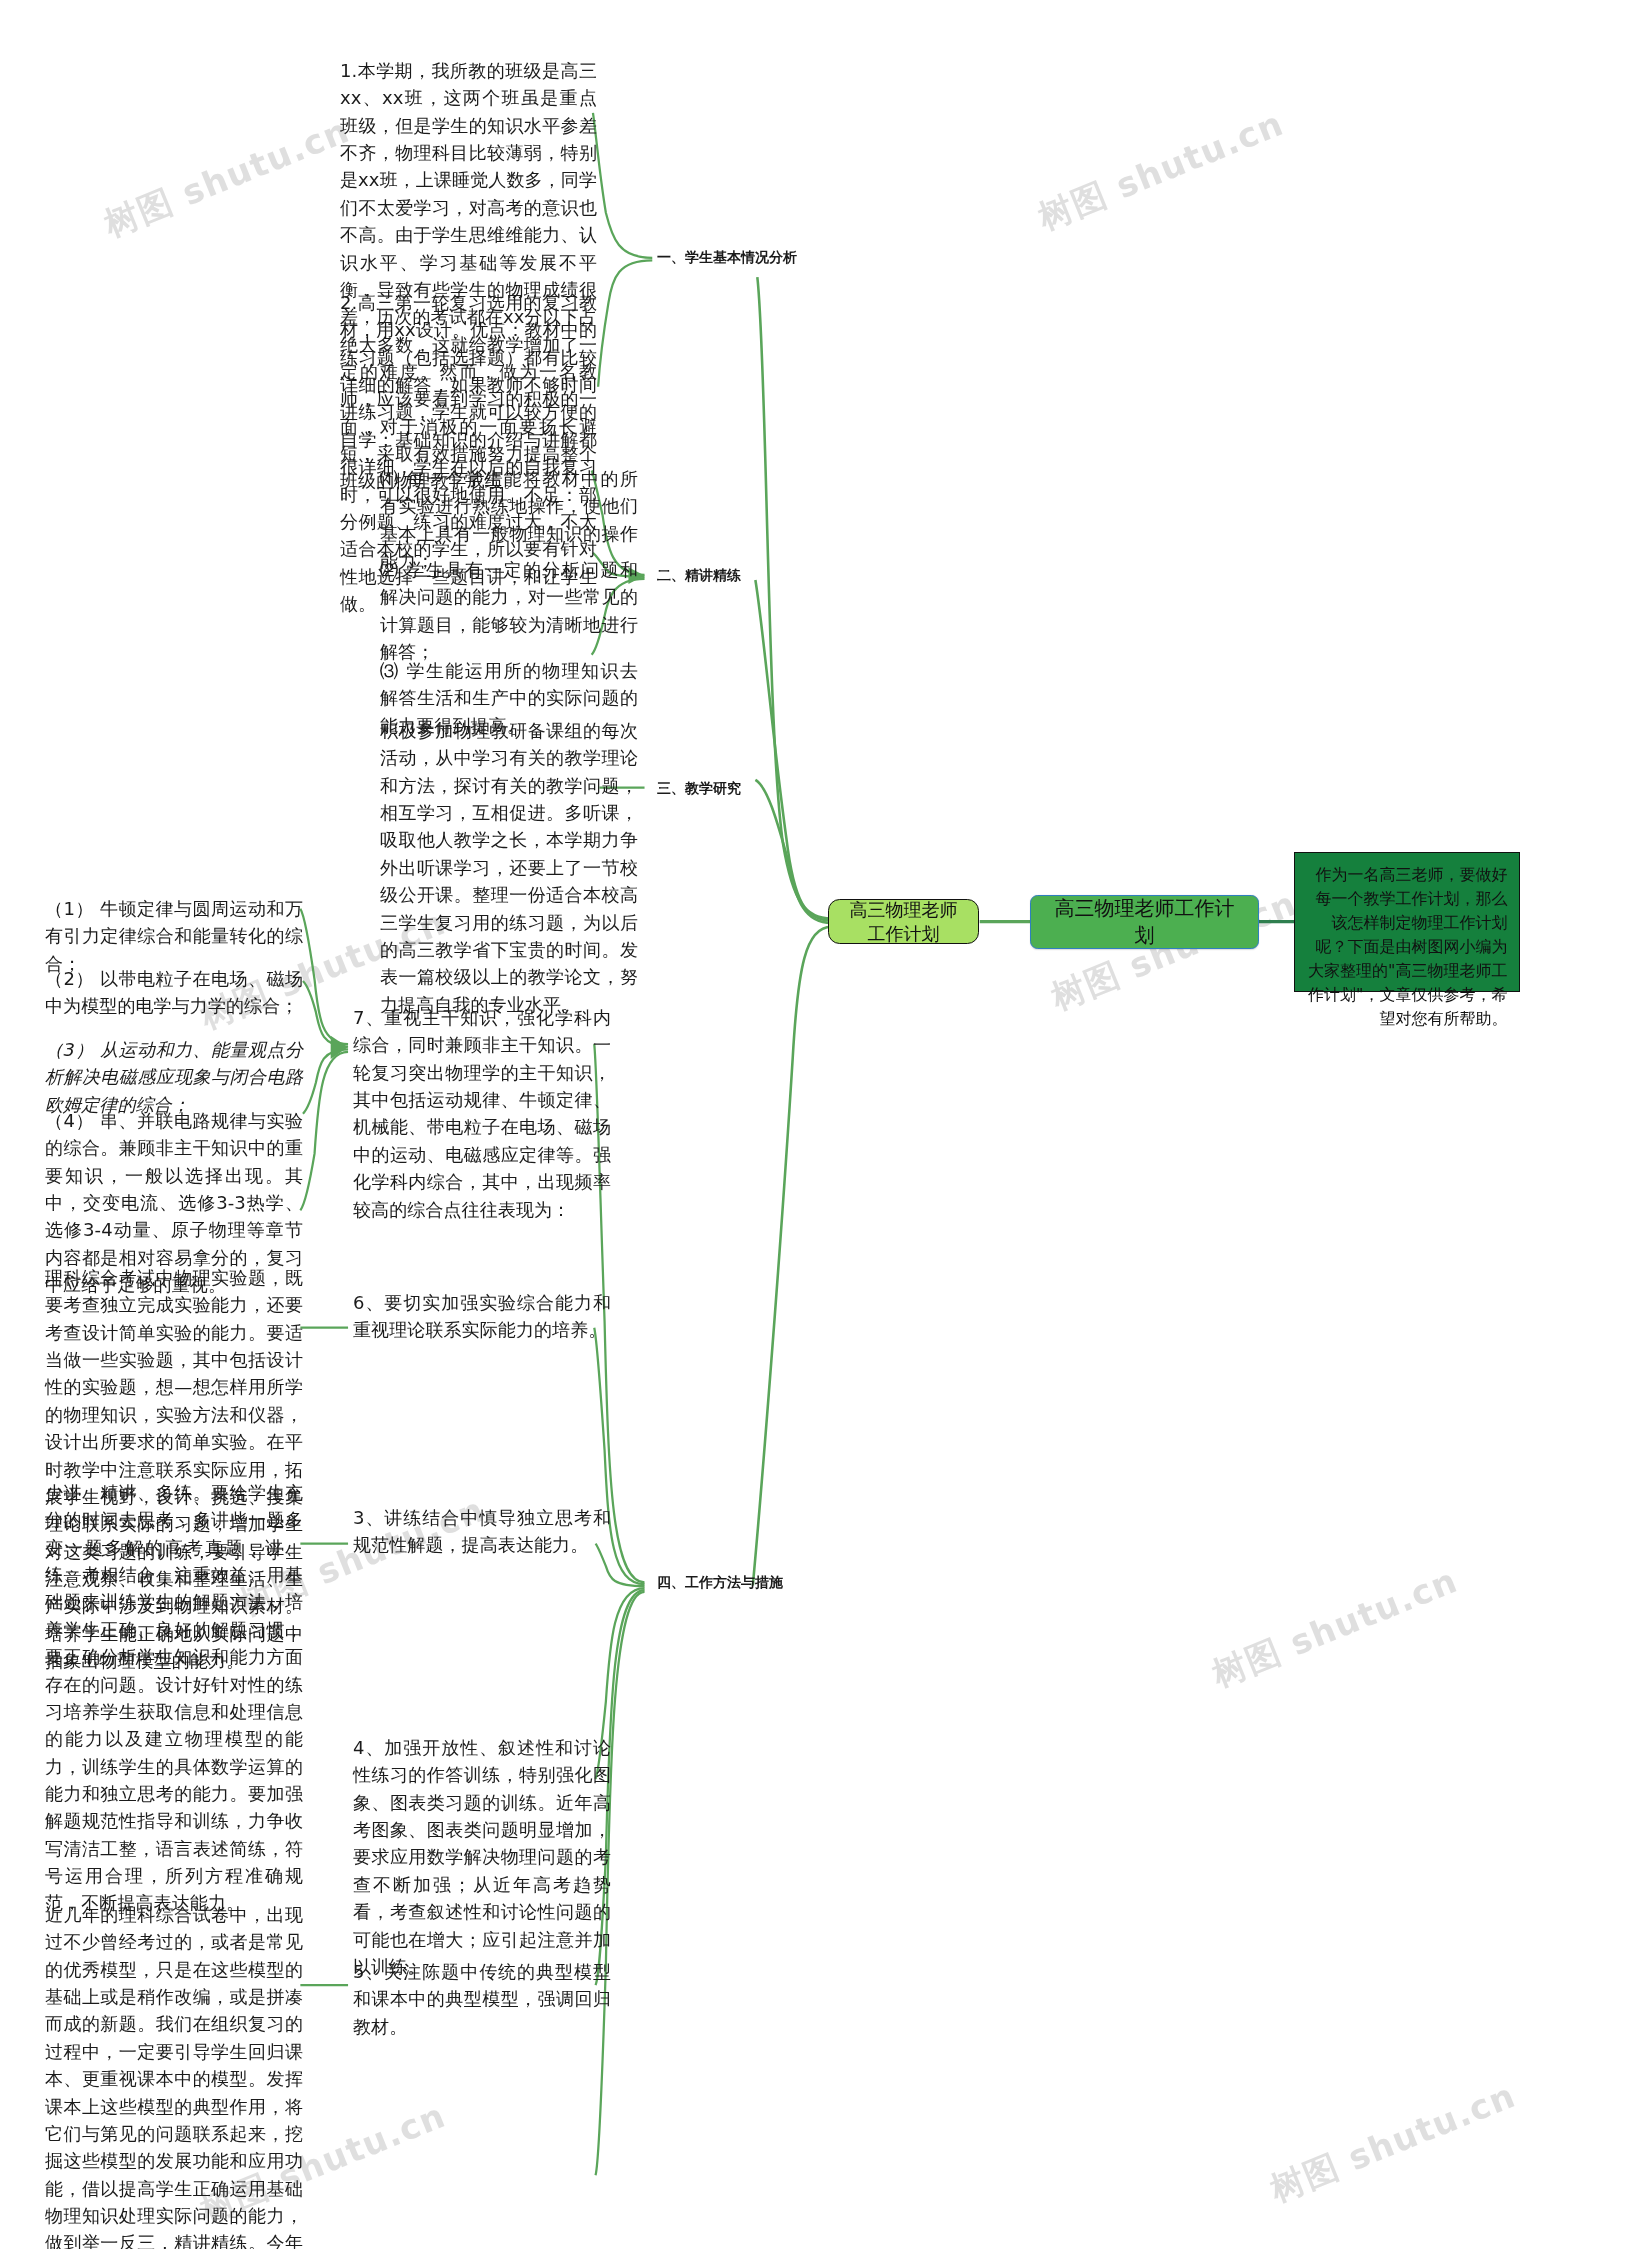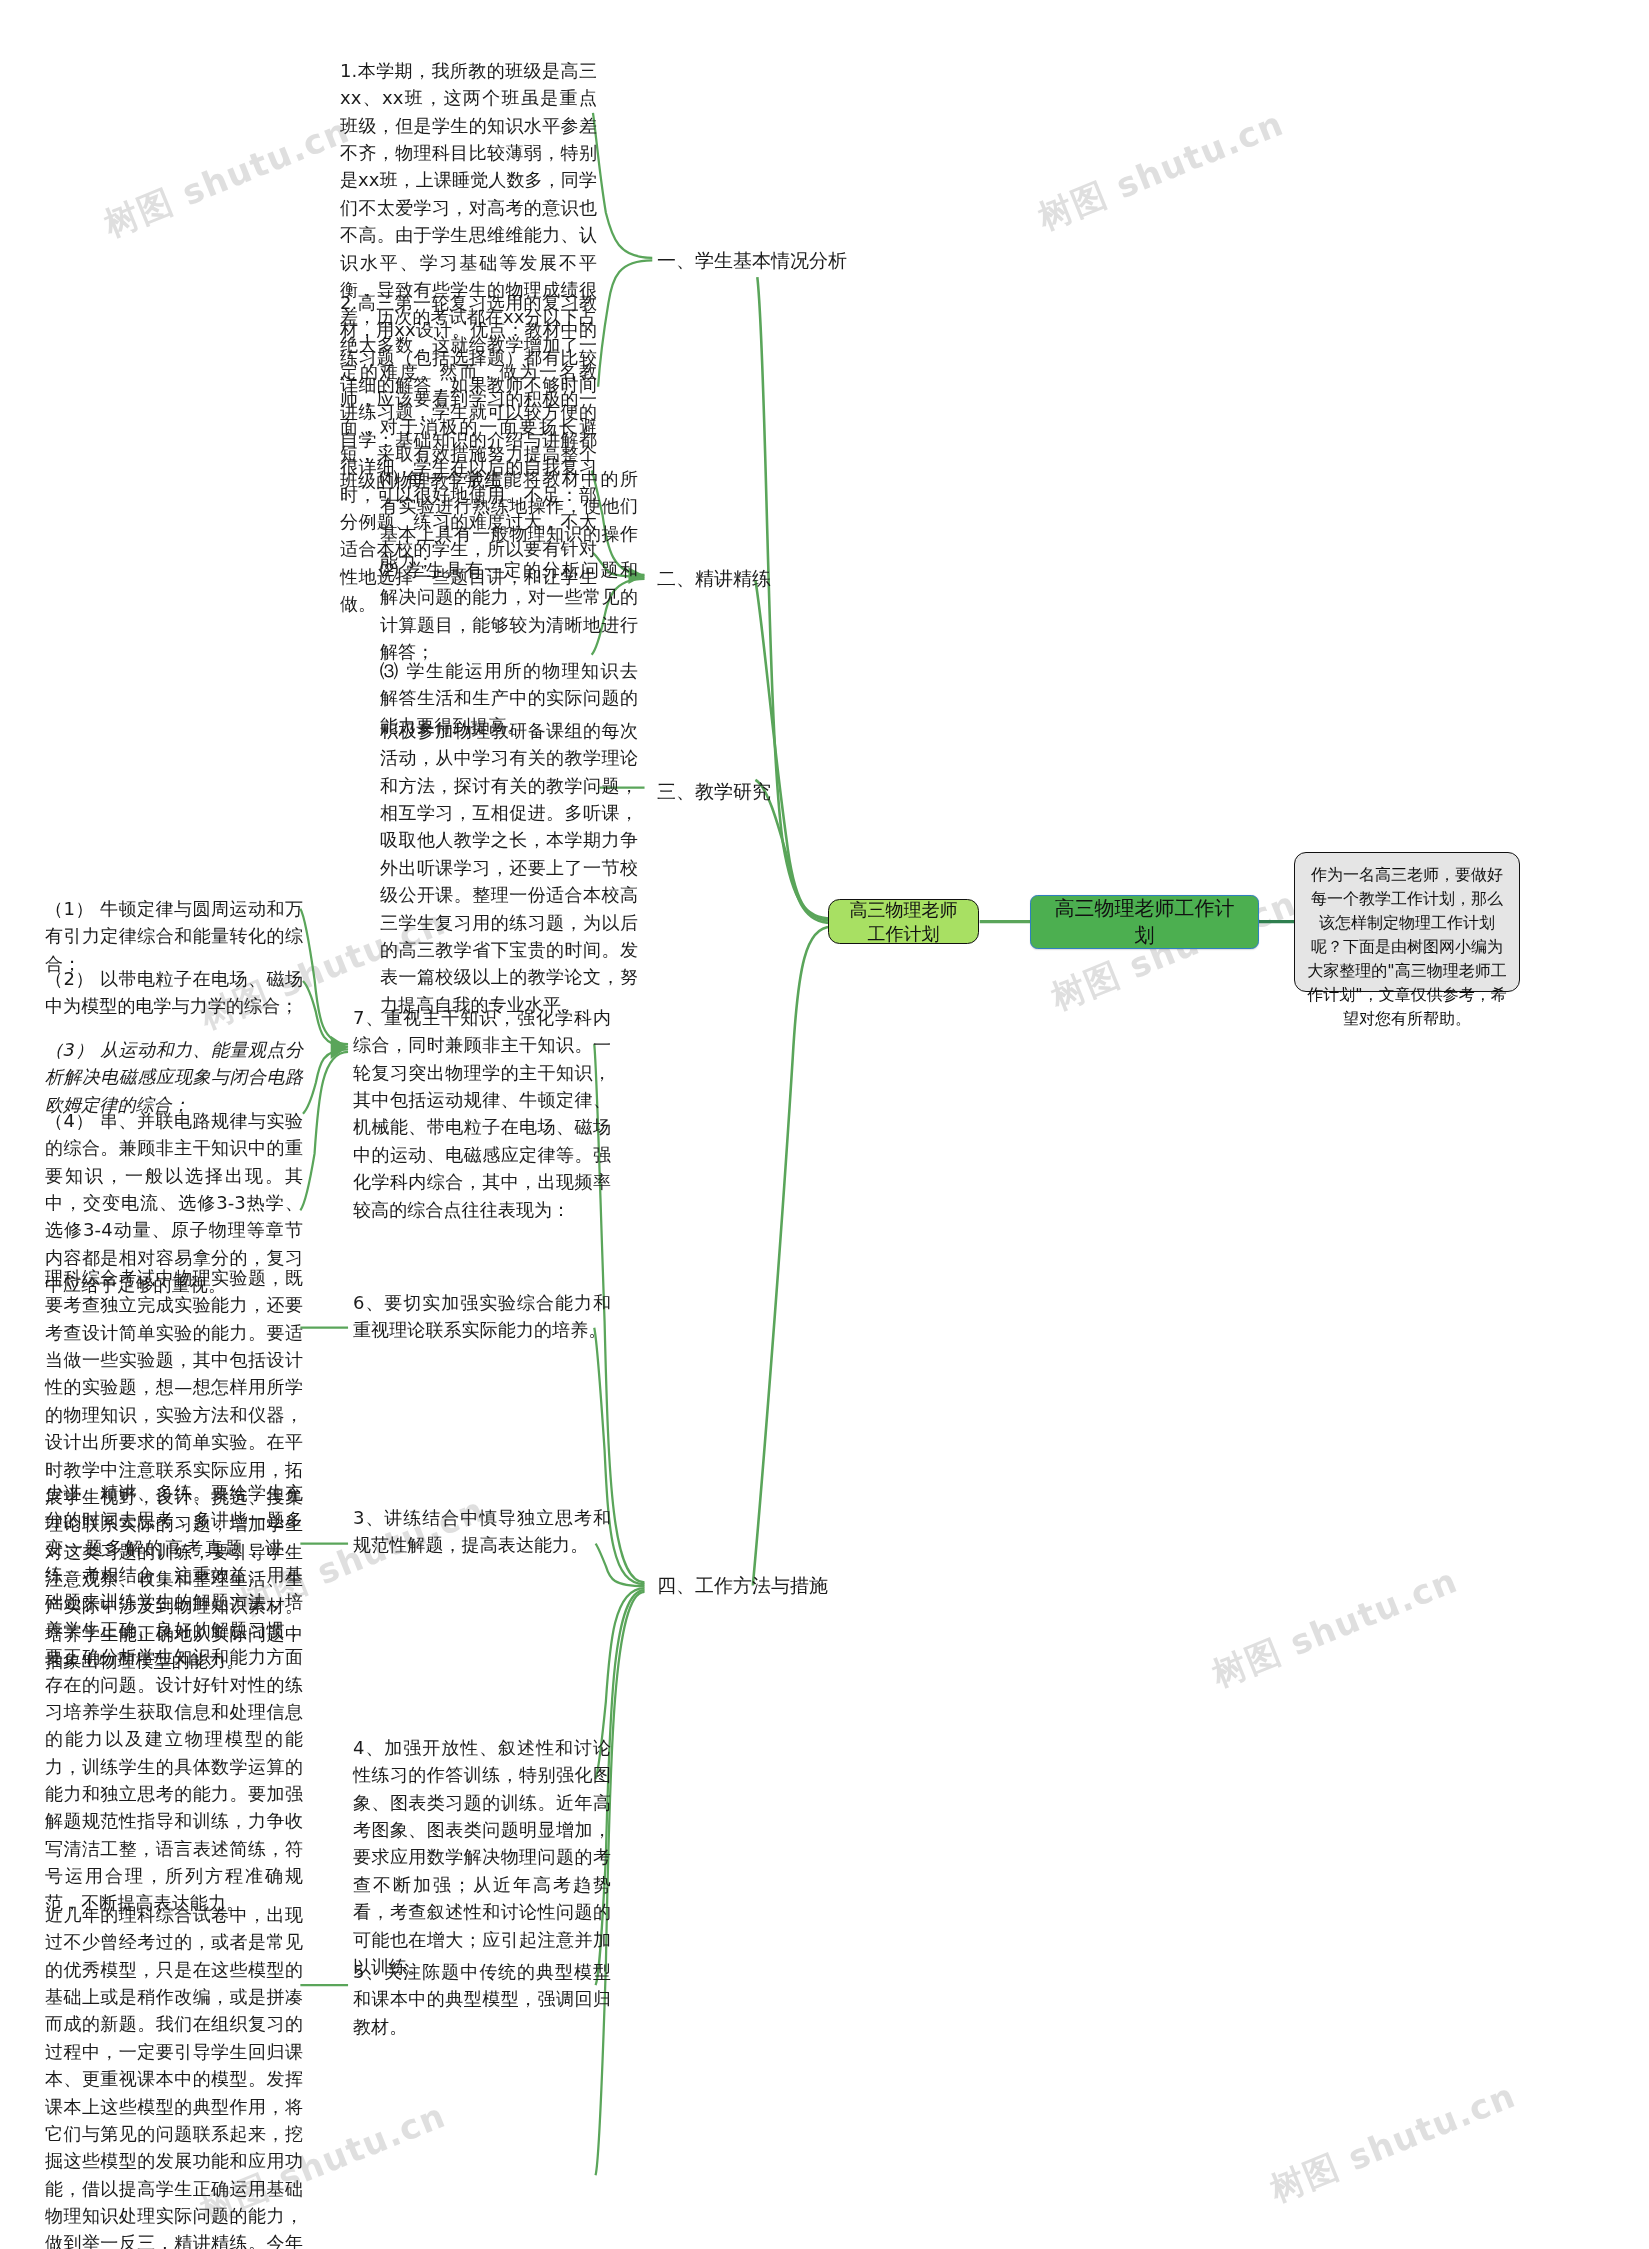--- a/index.html
+++ b/index.html
@@ -19,24 +19,25 @@
     line-height:1.52;
     letter-spacing:0.1px;
     text-align:justify;
     white-space:pre-wrap;
     word-break:break-all;
     color:#1b1b1b;
   }
 
   
   .branch-label{
-    font-size:19px;
+    font-size:14px;
     line-height:1.3;
     color:#1b1b1b;
     white-space:nowrap;
+    font-weight:bold;
   }
 
   
   .box{
     border-radius:9px;
     display:flex;align-items:center;justify-content:center;
     text-align:center;
   }
   .box-root{
     background:#4caf50;
@@ -49,28 +50,28 @@
   }
   .box-sub{
     background:#a8e063;
     border:1.9px solid #111;
     color:#111;
     font-size:18px;
     padding:7.7px 14px;
     border-radius:11.6px;
   }
   .box-note{
-    background:#e5e5e5;
+    background:#15803d;
     border:1.9px solid #111;
     color:#111;
     font-size:16px;
     line-height:1.5;
-    border-radius:12px;
+    border-radius:0;
     padding:10.3px 11.6px;
-    text-align:center;
+    text-align:right;
     display:block;
     white-space:pre-wrap;
     word-break:break-all;
   }
 
   
   .wm{
     position:absolute;
     color:rgba(150,150,150,.30);
     font-size:34px;

